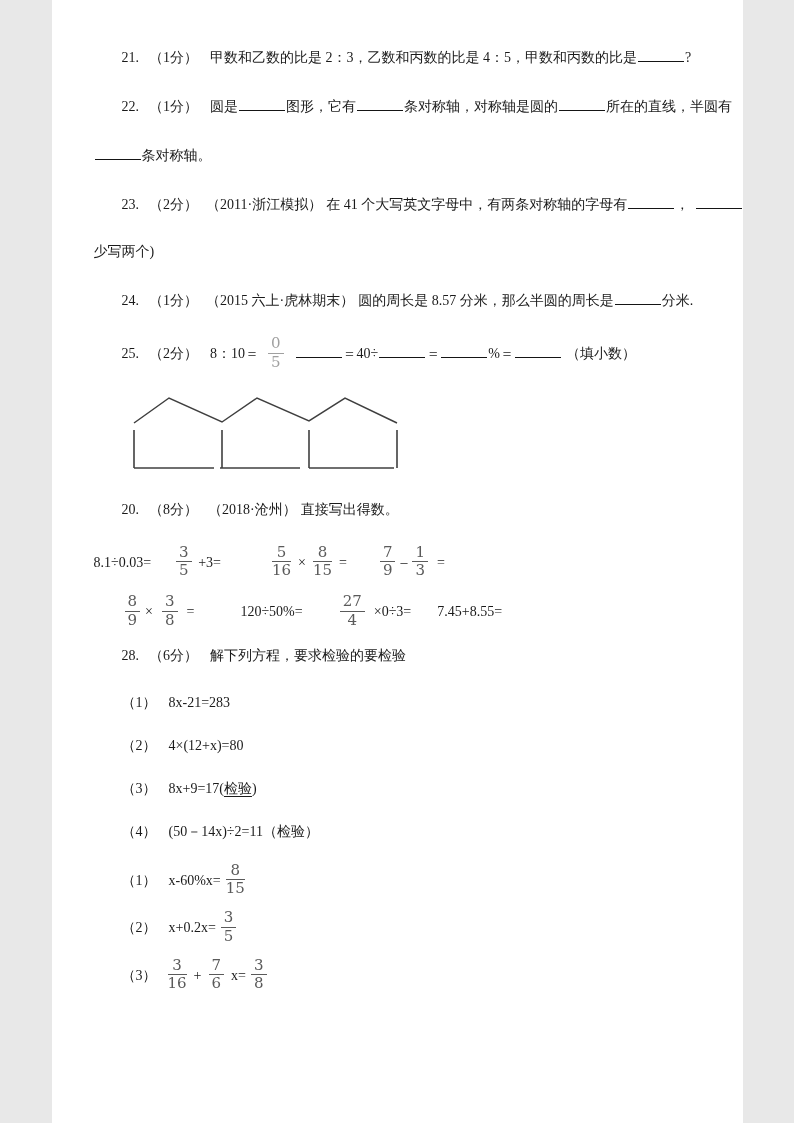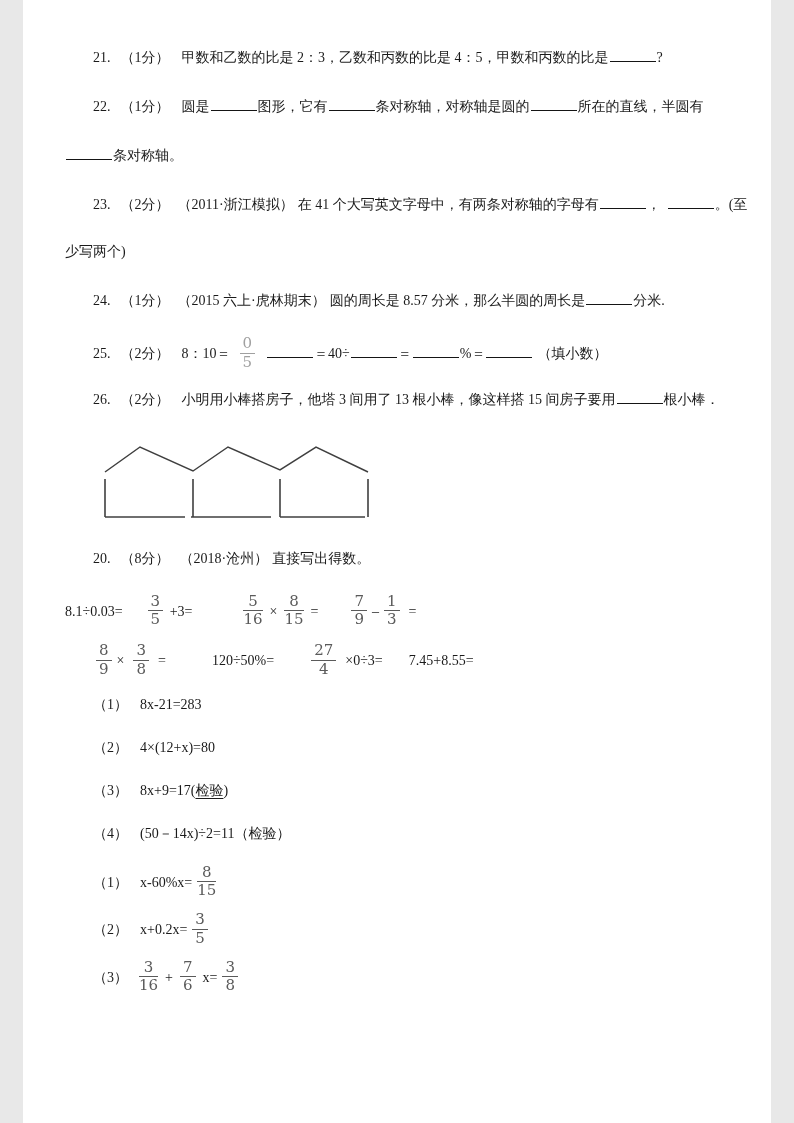--- a/index.html
+++ b/index.html
@@ -1,18 +1,18 @@
 <!DOCTYPE html>
 <html><head>
 <meta charset="utf-8">
 <style>
   html,body{margin:0;padding:0;background:#e8e8e8;}
   .page{
     position:relative;
-    width:748px;height:1123px;
+    width:691px;height:1123px;
     margin:0 auto;
     background:#ffffff;
     overflow:hidden;
     box-sizing:border-box;
     padding:46px 20px 10px 42px;
     font-family:"Liberation Serif","DejaVu Serif",serif;
     font-size:14px;
     color:#1a1a1a;
   }
   .line{
@@ -65,42 +65,40 @@
         <div class="line ind"><span>23.</span><span class="gap" style="width: 10px;"></span><span>（2分）</span><span class="gap" style="width: 8px;"></span><span>（2011·浙江模拟）</span><span class="gap" style="width: 4px;"></span><span>在 41 个大写英文字母中，有两条对称轴的字母有</span><span class="blank"></span><span>，</span><span class="gap" style="width: 6px;"></span><span class="blank"></span><span>。(至</span></div>
         <div class="line"><span>少写两个)</span></div>
       </div>
       <div>
         <div class="line ind"><span>24.</span><span class="gap" style="width: 10px;"></span><span>（1分）</span><span class="gap" style="width: 8px;"></span><span>（2015 六上·虎林期末）</span><span class="gap" style="width: 4px;"></span><span>圆的周长是 8.57 分米，那么半圆的周长是</span><span class="blank"></span><span>分米.</span></div>
       </div>
       <div>
         <div class="line ind frow"><span>25.</span><span class="gap" style="width: 10px;"></span><span>（2分）</span><span class="gap" style="width: 12px;"></span><span>8：10＝</span><span class="gap" style="width: 6px;"></span><span class="frac" style="color: rgb(160, 160, 160);"><span class="num">0</span><span class="den">5</span></span><span class="gap" style="width: 8px;"></span><span class="blank"></span><span>＝40÷</span><span class="blank"></span><span>＝</span><span class="blank"></span><span>%＝</span><span class="blank"></span><span class="gap" style="width: 4px;"></span><span>（填小数）</span></div>
       </div>
       <div>
-        <div class="line ind"><span>26.</span><span class="gap" style="width: 10px;"></span><span>（2分）</span><span class="gap" style="width: 12px;"></span><span>小明用小棒搭房子，他塔 3 间用了 13 根小棒，像这样搭 15 间房子要用</span><span class="blank"></span><span>根小棒．</span></div>
-      </div>
-      <div>
         <div class="figure-wrap">
           <svg width="280" height="88" viewBox="0 0 280 88">
             <polyline points="7,35 42,10 95,34 130,10 182,33 218,10 270,35" fill="none" stroke="#3f3f3f" stroke-width="1.5"></polyline>
             <line x1="7" x2="7" y1="42" y2="80" stroke="#3f3f3f" stroke-width="1.6"></line>
             <line x1="95" x2="95" y1="42" y2="80" stroke="#3f3f3f" stroke-width="1.6"></line>
             <line x1="182" x2="182" y1="42" y2="80" stroke="#3f3f3f" stroke-width="1.6"></line>
             <line x1="270" x2="270" y1="42" y2="80" stroke="#3f3f3f" stroke-width="1.6"></line>
             <line x1="7" x2="87" y1="80" y2="80" stroke="#3f3f3f" stroke-width="1.6"></line>
             <line x1="93" x2="173" y1="80" y2="80" stroke="#3f3f3f" stroke-width="1.6"></line>
             <line x1="182" x2="267" y1="80" y2="80" stroke="#3f3f3f" stroke-width="1.6"></line>
           </svg>
         </div>
       </div>
       <div>
         <div class="line ind"><span>20.</span><span class="gap" style="width: 10px;"></span><span>（8分）</span><span class="gap" style="width: 10px;"></span><span>（2018·沧州）</span><span class="gap" style="width: 4px;"></span><span>直接写出得数。</span></div>
         <div class="line frow"><span>8.1÷0.03=</span><span class="gap" style="width: 22px;"></span><span class="frac" style="color: rgb(90, 90, 90);"><span class="num">3</span><span class="den">5</span></span><span> +3=</span><span class="gap" style="width: 48px;"></span><span class="frac" style="color: rgb(90, 90, 90);"><span class="num">5</span><span class="den">16</span></span><span class="gap" style="width: 4px;"></span><span>×</span><span class="gap" style="width: 4px;"></span><span class="frac" style="color: rgb(90, 90, 90);"><span class="num">8</span><span class="den">15</span></span><span class="gap" style="width: 4px;"></span><span>=</span><span class="gap" style="width: 30px;"></span><span class="frac" style="color: rgb(90, 90, 90);"><span class="num">7</span><span class="den">9</span></span><span class="gap" style="width: 2px;"></span><span>–</span><span class="gap" style="width: 2px;"></span><span class="frac" style="color: rgb(90, 90, 90);"><span class="num">1</span><span class="den">3</span></span><span class="gap" style="width: 6px;"></span><span>=</span></div>
         <div class="line ind frow"><span class="frac" style="color: rgb(90, 90, 90);"><span class="num">8</span><span class="den">9</span></span><span class="gap" style="width: 2px;"></span><span>×</span><span class="gap" style="width: 6px;"></span><span class="frac" style="color: rgb(90, 90, 90);"><span class="num">3</span><span class="den">8</span></span><span class="gap" style="width: 6px;"></span><span>=</span><span class="gap" style="width: 46px;"></span><span>120÷50%=</span><span class="gap" style="width: 34px;"></span><span class="frac" style="color: rgb(90, 90, 90);"><span class="num">27</span><span class="den">4</span></span><span class="gap" style="width: 6px;"></span><span>×0÷3=</span><span class="gap" style="width: 26px;"></span><span>7.45+8.55=</span></div>
       </div>
       <div>
+        <div class="line ind"><span>28.</span><span class="gap" style="width: 10px;"></span><span>（6分）</span><span class="gap" style="width: 12px;"></span><span>解下列方程，要求检验的要检验</span></div>
         <div class="line ind item"><span>（1）</span><span class="gap" style="width: 12px;"></span><span>8x-21=283</span></div>
         <div class="line ind item"><span>（2）</span><span class="gap" style="width: 12px;"></span><span>4×(12+x)=80</span></div>
         <div class="line ind item"><span>（3）</span><span class="gap" style="width: 12px;"></span><span>8x+9=17(</span><span class="ul">检验</span><span>)</span></div>
         <div class="line ind item"><span>（4）</span><span class="gap" style="width: 12px;"></span><span>(50－14x)÷2=11（检验）</span></div>
       </div>
       <div>
         <div class="line ind item frow"><span>（1）</span><span class="gap" style="width: 12px;"></span><span>x-60%x=</span><span class="gap" style="width: 2px;"></span><span class="frac" style="color: rgb(90, 90, 90);"><span class="num">8</span><span class="den">15</span></span></div>
         <div class="line ind item frow"><span>（2）</span><span class="gap" style="width: 12px;"></span><span>x+0.2x=</span><span class="gap" style="width: 2px;"></span><span class="frac" style="color: rgb(90, 90, 90);"><span class="num">3</span><span class="den">5</span></span></div>
         <div class="line ind item frow"><span>（3）</span><span class="gap" style="width: 8px;"></span><span class="frac" style="color: rgb(90, 90, 90);"><span class="num">3</span><span class="den">16</span></span><span class="gap" style="width: 4px;"></span><span>+</span><span class="gap" style="width: 4px;"></span><span class="frac" style="color: rgb(90, 90, 90);"><span class="num">7</span><span class="den">6</span></span><span class="gap" style="width: 4px;"></span><span>x=</span><span class="gap" style="width: 2px;"></span><span class="frac" style="color: rgb(90, 90, 90);"><span class="num">3</span><span class="den">8</span></span></div>
       </div>

